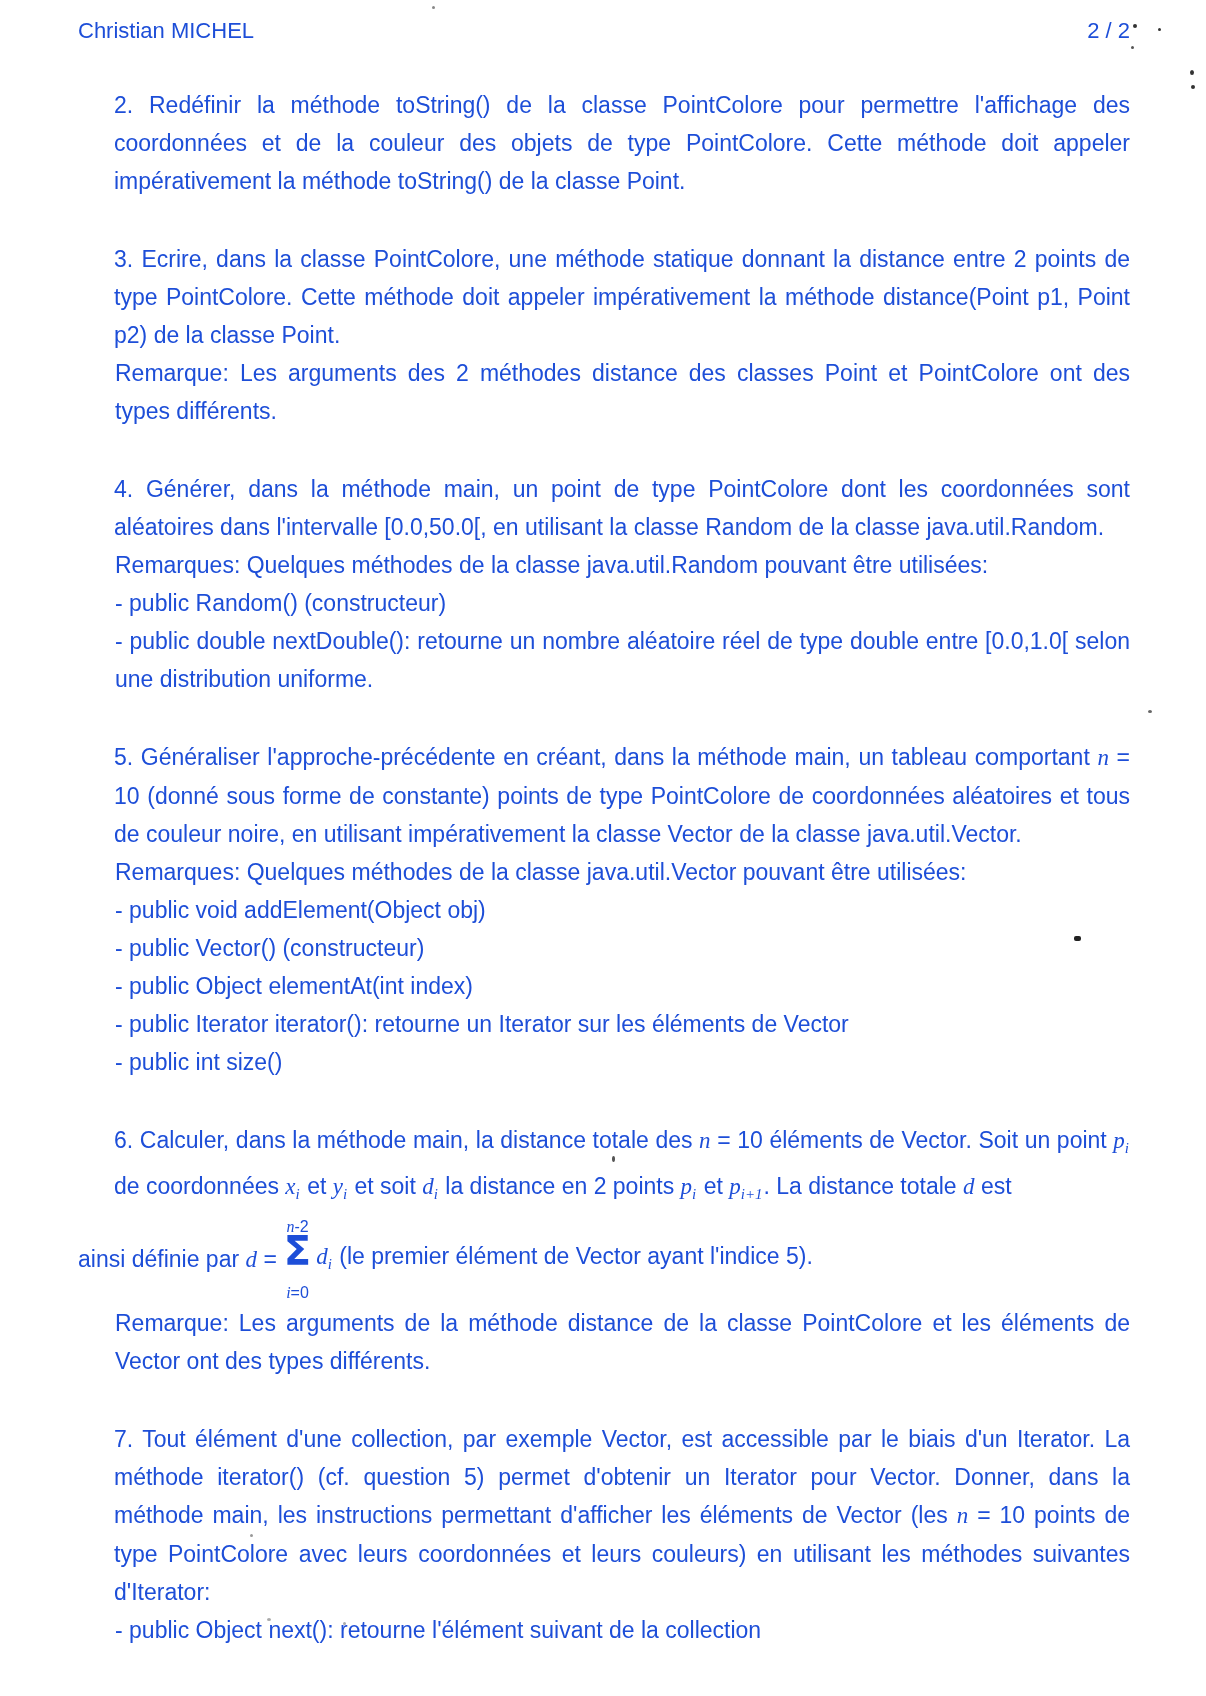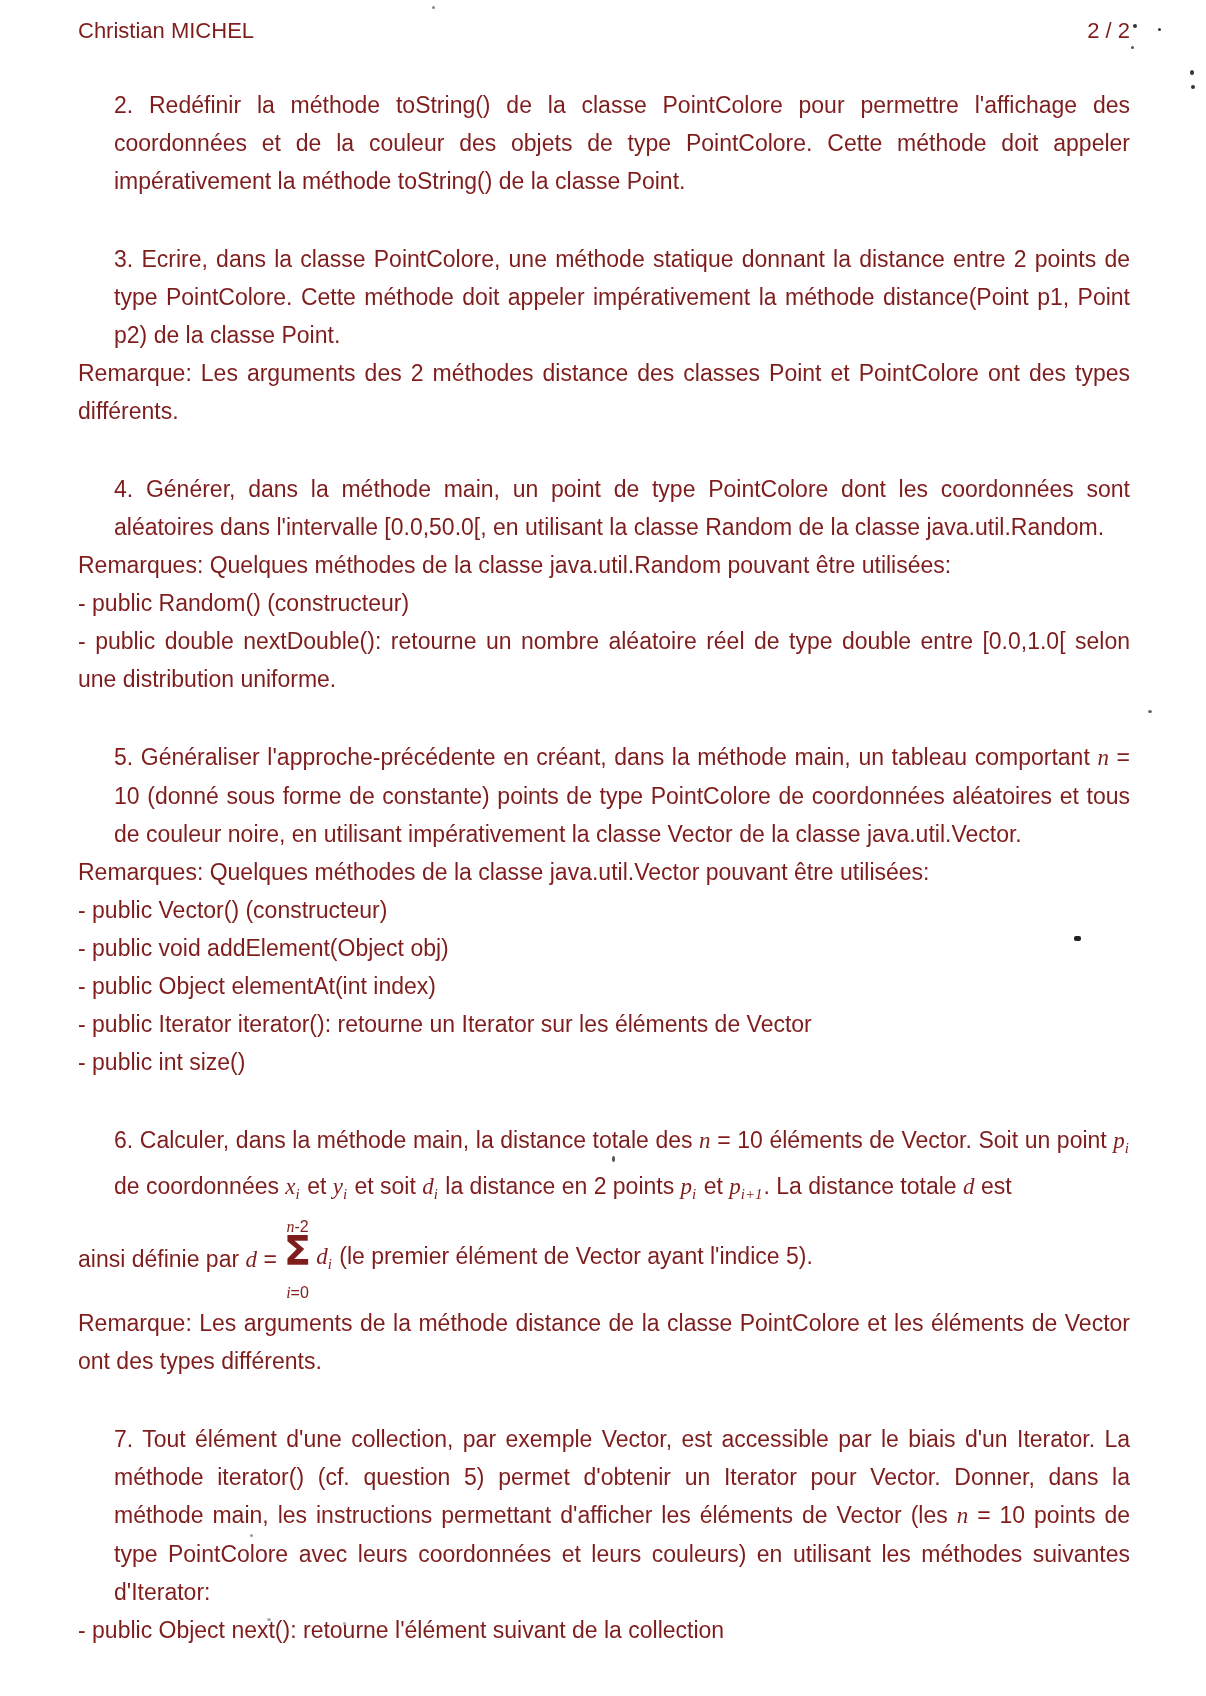--- a/index.html
+++ b/index.html
@@ -1,38 +1,38 @@
 <!DOCTYPE html>
 <html><head>
 <meta charset="utf-8">
 <style>
   html,body{margin:0;padding:0;background:#ffffff;}
   .page{
     position:relative;
     width:1206px;height:1696px;
     margin:0 auto;
     background:#ffffff;
-    color:#7f1d1d;
+    color:#1d4ed8;
     font-family:"Liberation Sans", sans-serif;
     font-size:23px;
     line-height:38px;
     box-sizing:border-box;
     padding:16px 76px 0 78px;
     overflow:hidden;
   }
   .doc-header{
     display:flex;
     justify-content:space-between;
     align-items:flex-start;
     font-size:22px;
     line-height:30px;
   }
   .para{margin:0;text-align:justify;}
   .sec{margin-top:40px;margin-left:36px;}
-  .cont{margin-top:0;}
+  .cont{margin-top:0;margin-left:37px;}
   .mvar{
     font-family:"Liberation Serif", serif;
     font-style:italic;
   }
   .msub{
     font-size:15px;
     vertical-align:-5px;
     margin-right:1px;
   }
   .formula-line{
@@ -84,22 +84,22 @@
   <p class="para sec">3. Ecrire, dans la classe PointColore, une méthode statique donnant la distance entre 2 points de type PointColore. Cette méthode doit appeler impérativement la méthode distance(Point p1, Point p2) de la classe Point.</p>
   <p class="para cont">Remarque: Les arguments des 2 méthodes distance des classes Point et PointColore ont des types différents.</p>
 
   <p class="para sec">4. Générer, dans la méthode main, un point de type PointColore dont les coordonnées sont aléatoires dans l'intervalle [0.0,50.0[, en utilisant la classe Random de la classe java.util.Random.</p>
   <p class="para cont">Remarques: Quelques méthodes de la classe java.util.Random pouvant être utilisées:</p>
   <p class="para cont">- public Random() (constructeur)</p>
   <p class="para cont">- public double nextDouble(): retourne un nombre aléatoire réel de type double entre [0.0,1.0[ selon une distribution uniforme.</p>
 
   <p class="para sec"><span>5. Généraliser l'approche-précédente en créant, dans la méthode main, un tableau comportant </span><span class="mvar">n</span><span> = 10  (donné sous forme de constante) points de type PointColore de coordonnées aléatoires et tous de couleur noire, en utilisant impérativement la classe Vector de la classe java.util.Vector.</span></p>
   <p class="para cont">Remarques: Quelques méthodes de la classe java.util.Vector pouvant être utilisées:</p>
+  <p class="para cont">- public void addElement(Object obj)</p>
   <p class="para cont">- public Vector() (constructeur)</p>
-  <p class="para cont">- public void addElement(Object obj)</p>
   <p class="para cont">- public Object elementAt(int index)</p>
   <p class="para cont">- public Iterator iterator(): retourne un Iterator sur les éléments de Vector</p>
   <p class="para cont">- public int size()</p>
 
   <p class="para sec"><span>6. Calculer, dans la méthode main, la distance totale des </span><span class="mvar">n</span><span> = 10  éléments de Vector. Soit un point </span><span class="mvar">p</span><span class="mvar msub">i</span><span> de coordonnées </span><span class="mvar">x</span><span class="mvar msub">i</span><span> et </span><span class="mvar">y</span><span class="mvar msub">i</span><span> et soit </span><span class="mvar">d</span><span class="mvar msub">i</span><span> la distance en 2 points </span><span class="mvar">p</span><span class="mvar msub">i</span><span> et </span><span class="mvar">p</span><span class="mvar msub">i+1</span><span>. La distance totale </span><span class="mvar">d</span><span> est</span></p>
   <div class="formula-line">
     <span><span>ainsi définie par </span><span class="mvar">d</span><span> =</span></span>
     <span class="sigma-stack">
       <span class="sig-top"><span class="mvar">n</span><span>-2</span></span>
       <span class="sig-mid">Σ</span>

